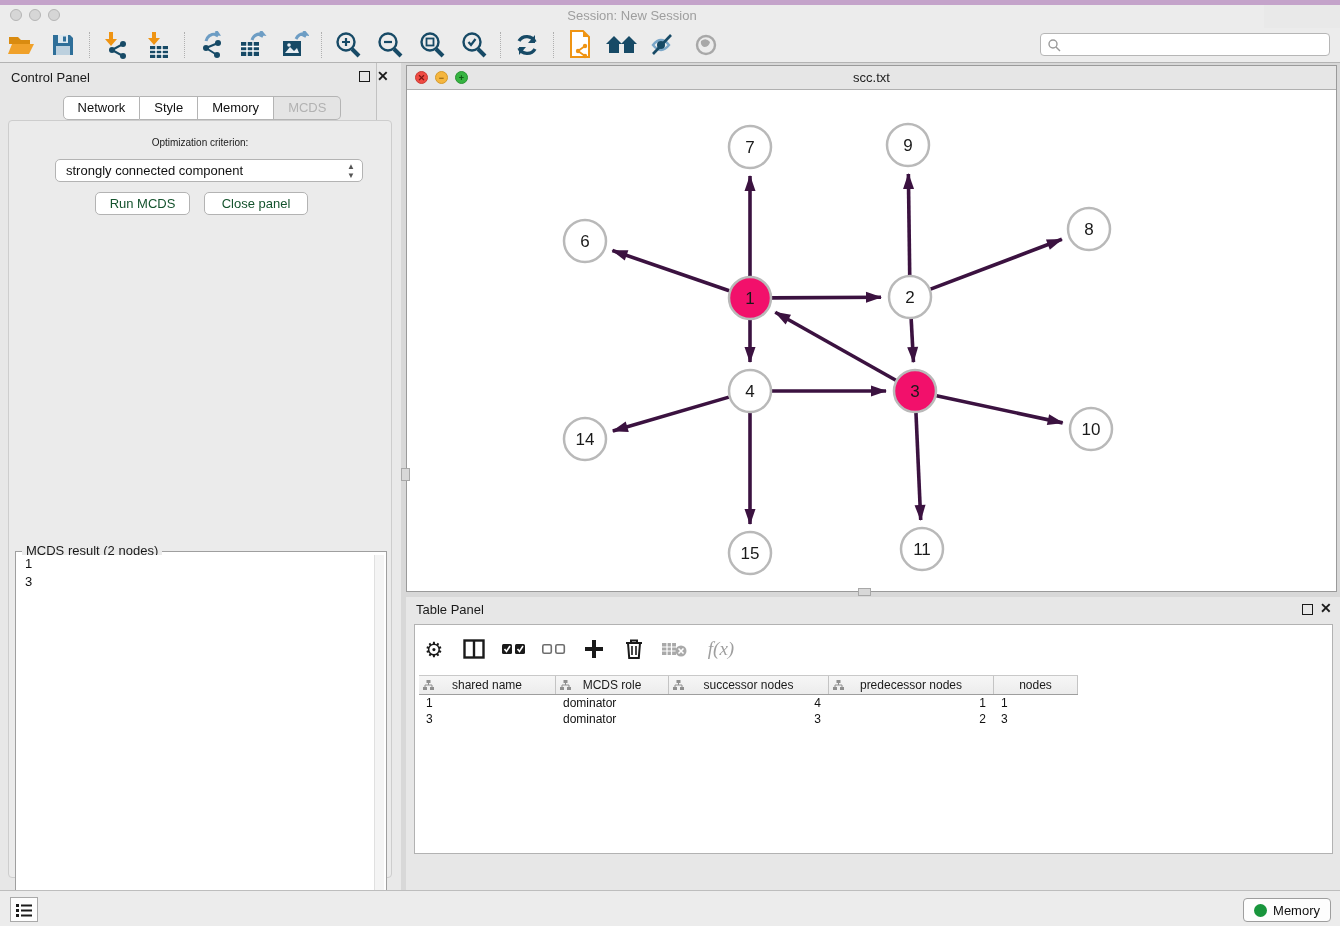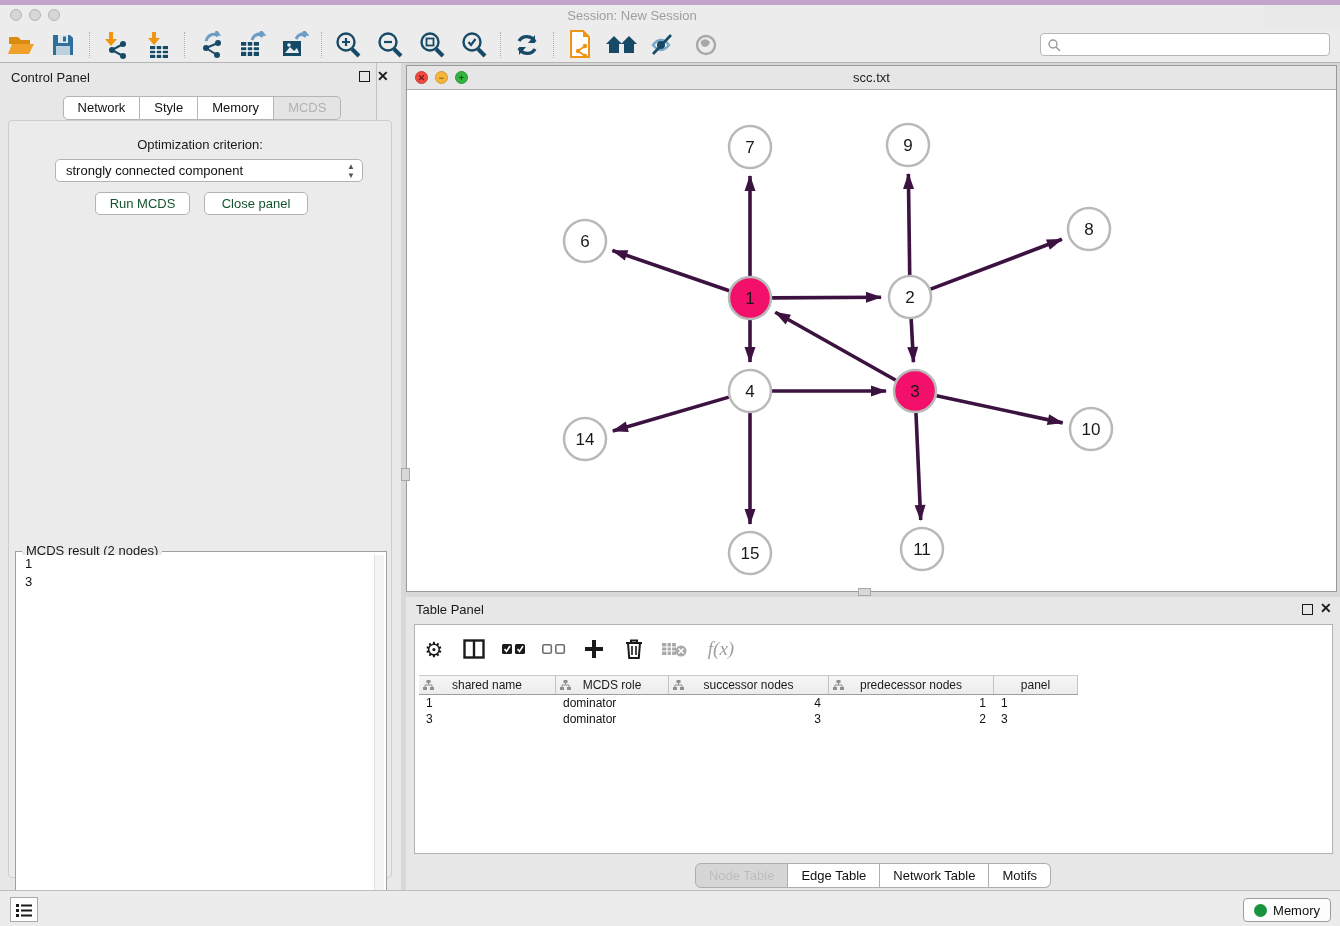--- a/index.html
+++ b/index.html
@@ -25,21 +25,21 @@
   .panel-head { position:absolute; left:0; top:0; width:100%; height:26px; }
   .panel-title { position:absolute; left:11px; top:7px; font-size:13px; color:#1a1a1a; }
   .float-btn { position:absolute; top:8px; width:11px; height:11px; border:1.5px solid #1a1a1a; background:transparent; }
   .close-btn { position:absolute; top:6px; font-size:14px; font-weight:bold; color:#1a1a1a; line-height:14px; }
   .cp-tabs { position:absolute; left:0; top:33px; width:100%; display:flex; justify-content:center; }
   .seg { border:1px solid #b4b4b4; border-left:none; background:#fff; font-size:13px; color:#111; padding:3px 14px 4px; text-align:center; }
   .seg:first-child { border-left:1px solid #b4b4b4; border-radius:5px 0 0 5px;margin-left:28px; }
   .seg:last-child { border-radius:0 5px 5px 0; }
   .seg.active { background:#e4e4e4; color:#b2b2b2; }
   .cp-content { position:absolute; left:8px; top:57px; width:384px; height:758px; background:#ebebeb; border:1px solid #cdcdcd; border-radius:4px; }
-  .opt-label { position:absolute; left:0; top:16px; width:100%; text-align:center; font-size:13px; color:#1a1a1a; }
+  .opt-label { position:absolute; left:0; top:16px; width:100%; text-align:center; font-size:10px; color:#1a1a1a; }
   .select-box { position:absolute; left:36px; top:38px; width:308px; height:23px; background:#fff; border:1px solid #b3b3b3; border-radius:5px; font-size:13px; color:#111; display:flex; align-items:center; padding-left:10px;margin-left:10px; }
   .select-arrows { position:absolute; right:7px; top:2px; font-size:8px; color:#555; line-height:9px; text-align:center; }
   .btn { position:absolute; height:23px; background:#fff; border:1px solid #b3b3b3; border-radius:5px; font-size:13px; color:#14532d; display:flex; align-items:center; justify-content:center; }
   .groupbox { position:absolute; left:6px; top:430px; width:372px; height:378px; border:1px solid #9f9f9f; background:#fff; }
   .groupbox-legend { position:absolute; left:6px; top:-9px; background:#ebebeb; padding:0 4px; font-size:13px; color:#1a1a1a; }
   .result-list { position:absolute; left:2px; top:3px; right:13px; bottom:3px; background:#fff; overflow:hidden; }
   .result-item { font-size:13px; color:#111; padding:1px 0 1px 7px; line-height:16px; }
   .result-scroll { position:absolute; right:2px; top:3px; width:10px; bottom:3px; background:#f4f4f4; border-left:1px solid #e0e0e0; }
 
   
@@ -439,47 +439,41 @@
           <div class="dt-hcell" style="width: 165px;">
             <svg class="tree-ico" width="11" height="11" viewBox="0 0 11 11">
               <rect x="3.5" y="0" width="4" height="3" fill="#8f8f8f"></rect>
               <rect x="0" y="7" width="4" height="3" fill="#8f8f8f"></rect>
               <rect x="7" y="7" width="4" height="3" fill="#8f8f8f"></rect>
               <path d="M5.5 3 v2 M2 7 V5 h7 v2" stroke="#8f8f8f" stroke-width="1" fill="none"></path>
             </svg>
             <span>predecessor nodes</span>
           </div>
           <div class="dt-hcell" style="width: 84px;">
-            <span>panel</span>
+            <span>nodes</span>
           </div>
         </div>
       <div id="dt-body">
           <div class="dt-row">
             <div class="dt-cell" style="width: 137px;">1</div>
             <div class="dt-cell" style="width: 113px;">dominator</div>
             <div class="dt-cell r" style="width: 160px;">4</div>
             <div class="dt-cell r" style="width: 165px;">1</div>
             <div class="dt-cell" style="width: 84px;">1</div>
           </div>
           <div class="dt-row">
             <div class="dt-cell" style="width: 137px;">3</div>
             <div class="dt-cell" style="width: 113px;">dominator</div>
             <div class="dt-cell r" style="width: 160px;">3</div>
             <div class="dt-cell r" style="width: 165px;">2</div>
             <div class="dt-cell" style="width: 84px;">3</div>
           </div>
         </div>
     </div>
   </div>
-  <div class="tp-tabs" id="tp-tabs">
-      <span class="seg2 active">Node Table</span>
-      <span class="seg2">Edge Table</span>
-      <span class="seg2">Network Table</span>
-      <span class="seg2">Motifs</span>
-    </div>
 </div>
 
 <div class="statusbar">
   <div class="status-left-btn">
     <svg width="18" height="16" viewBox="0 0 18 16">
       <rect x="1" y="2" width="3" height="3" fill="#1a1a1a"></rect>
         <rect x="6" y="2.5" width="11" height="2" fill="#1a1a1a"></rect>
       <rect x="1" y="7" width="3" height="3" fill="#1a1a1a"></rect>
         <rect x="6" y="7.5" width="11" height="2" fill="#1a1a1a"></rect>
       <rect x="1" y="12" width="3" height="3" fill="#1a1a1a"></rect>

